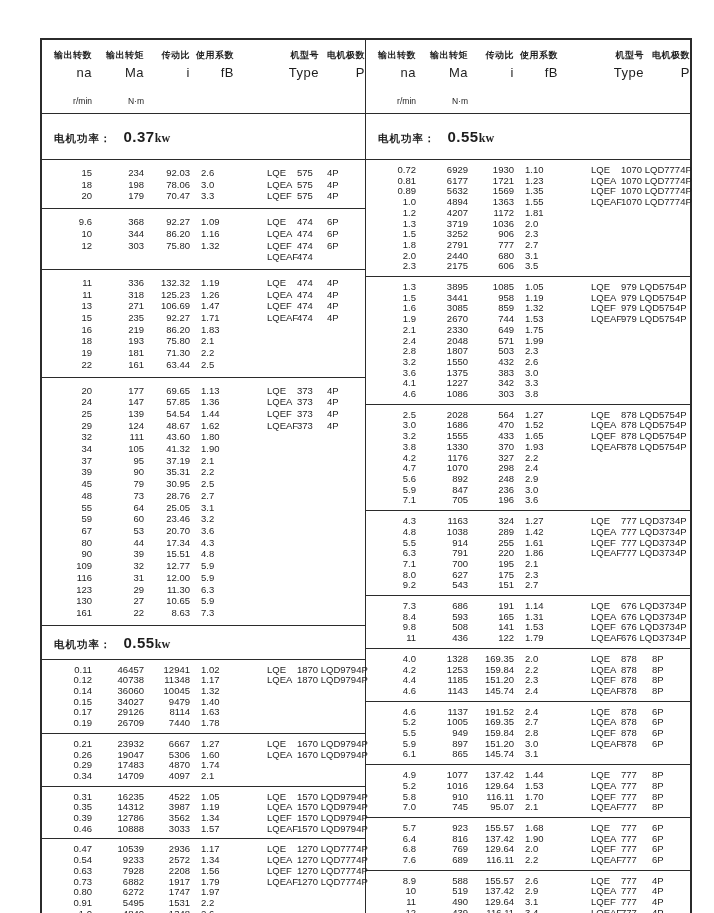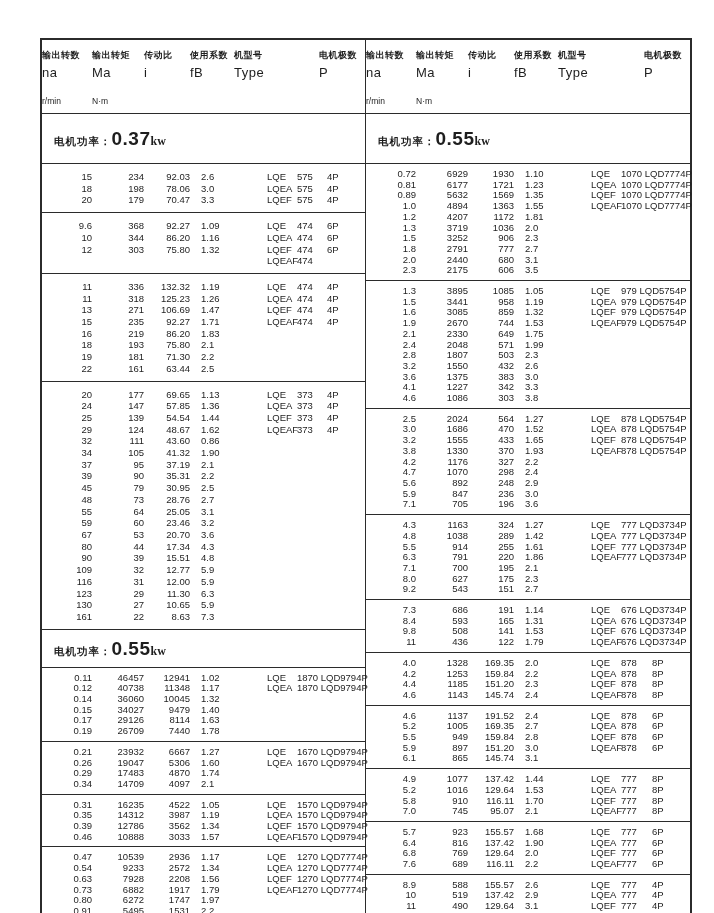--- a/index.html
+++ b/index.html
@@ -5,32 +5,32 @@
   html,body { margin:0; padding:0; background:#fff; }
   body { width:714px; height:913px; font-family:"Liberation Sans","DejaVu Sans",sans-serif; color:#1e1e1e; }
   .sheet { position:relative; width:714px; height:913px; background:#ffffff; overflow:hidden; }
   .spec-table { position:absolute; left:40px; top:38px; width:652px; min-height:857px;
     border:2px solid #2b2b2b; box-sizing:border-box; display:flex; background:#fff; }
   .col { width:50%; display:flex; flex-direction:column; box-sizing:border-box; }
   .col.left { border-right:1.5px solid #2b2b2b; }
 
   
   .col-header { display:flex; border-bottom:1.2px solid #2b2b2b; padding:9px 0 7px 0; }
-  .hcell { text-align:left; }
+  .hcell { text-align:right; }
   .hc0 { width:50px; } .hc1 { width:52px; } .hc2 { width:46px; } .hc3 { width:44px; }
   .hc4 { flex:1; } .hc5 { width:46px; }
   .hcn { font-size:9px; font-weight:bold; letter-spacing:.5px; white-space:nowrap; }
   .hsym { font-size:13px; margin-top:3px; letter-spacing:.5px; }
   .hunit { font-size:8.5px; margin-top:16px; }
 
   
   .power { border-bottom:1.2px solid #2b2b2b; padding:14px 0 13px 12px; }
   .power.compact { padding:8px 0 7px 12px; }
   .plabel { font-size:10.5px; font-weight:bold; letter-spacing:1px; }
-  .pvalue { font-size:19px; font-weight:bold; letter-spacing:.5px; }
+  .pvalue { font-size:15px; font-weight:bold; letter-spacing:.5px;margin-left:12px; }
   .punit  { font-size:12px; font-weight:bold;font-family:Liberation Serif, serif; }
 
   
   .block { display:flex; padding:7px 0 6px 0; border-bottom:1.2px solid #2b2b2b;
     font-size:9.5px; line-height:11.7px;gap:26px; }
   .block.tight { line-height:10.7px; padding:5px 0 4px 0; }
   .block:last-child { border-bottom:none; }
   .nums { width:192px; }
   .nrow { display:flex; }
   .ncell { display:block; }
@@ -259,21 +259,21 @@
             <div class="nrow">
               <span class="ncell n0">29</span>
               <span class="ncell n1">124</span>
               <span class="ncell n2">48.67</span>
               <span class="ncell n3">1.62</span>
             </div>
             <div class="nrow">
               <span class="ncell n0">32</span>
               <span class="ncell n1">111</span>
               <span class="ncell n2">43.60</span>
-              <span class="ncell n3">0.86</span>
+              <span class="ncell n3">1.80</span>
             </div>
             <div class="nrow">
               <span class="ncell n0">34</span>
               <span class="ncell n1">105</span>
               <span class="ncell n2">41.32</span>
               <span class="ncell n3">1.90</span>
             </div>
             <div class="nrow">
               <span class="ncell n0">37</span>
               <span class="ncell n1">95</span>
@@ -805,21 +805,21 @@
               <span class="mtype">LQEAF</span>
               <span class="mspec">979 LQD575</span>
               <span class="mpole">4P</span>
             </div>
           </div>
         </div>
         <div class="block tight">
           <div class="nums">
             <div class="nrow">
               <span class="ncell n0">2.5</span>
-              <span class="ncell n1">2024</span>
+              <span class="ncell n1">2028</span>
               <span class="ncell n2">564</span>
               <span class="ncell n3">1.27</span>
             </div>
             <div class="nrow">
               <span class="ncell n0">3.0</span>
               <span class="ncell n1">1686</span>
               <span class="ncell n2">470</span>
               <span class="ncell n3">1.52</span>
             </div>
             <div class="nrow">

